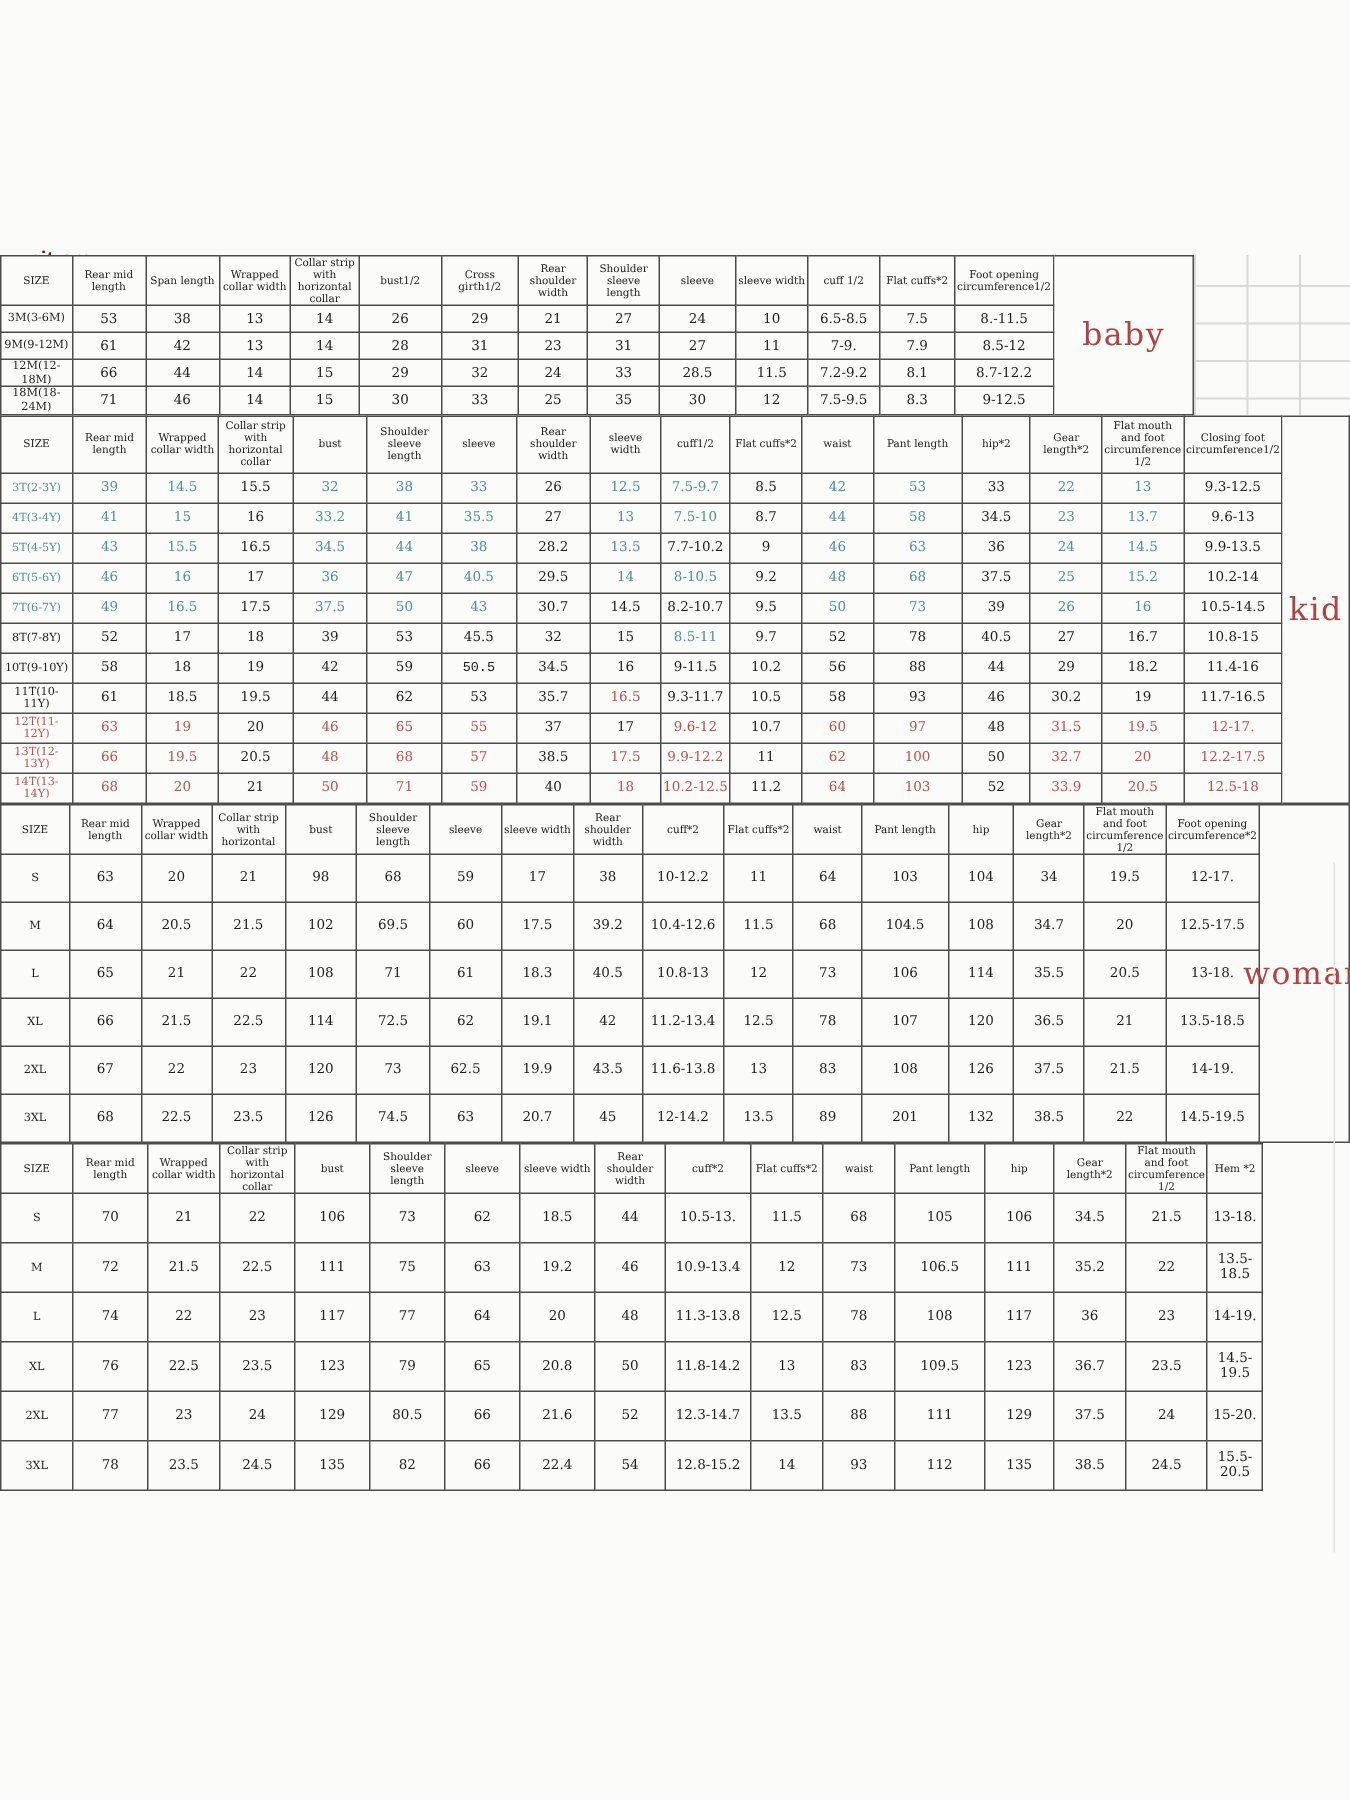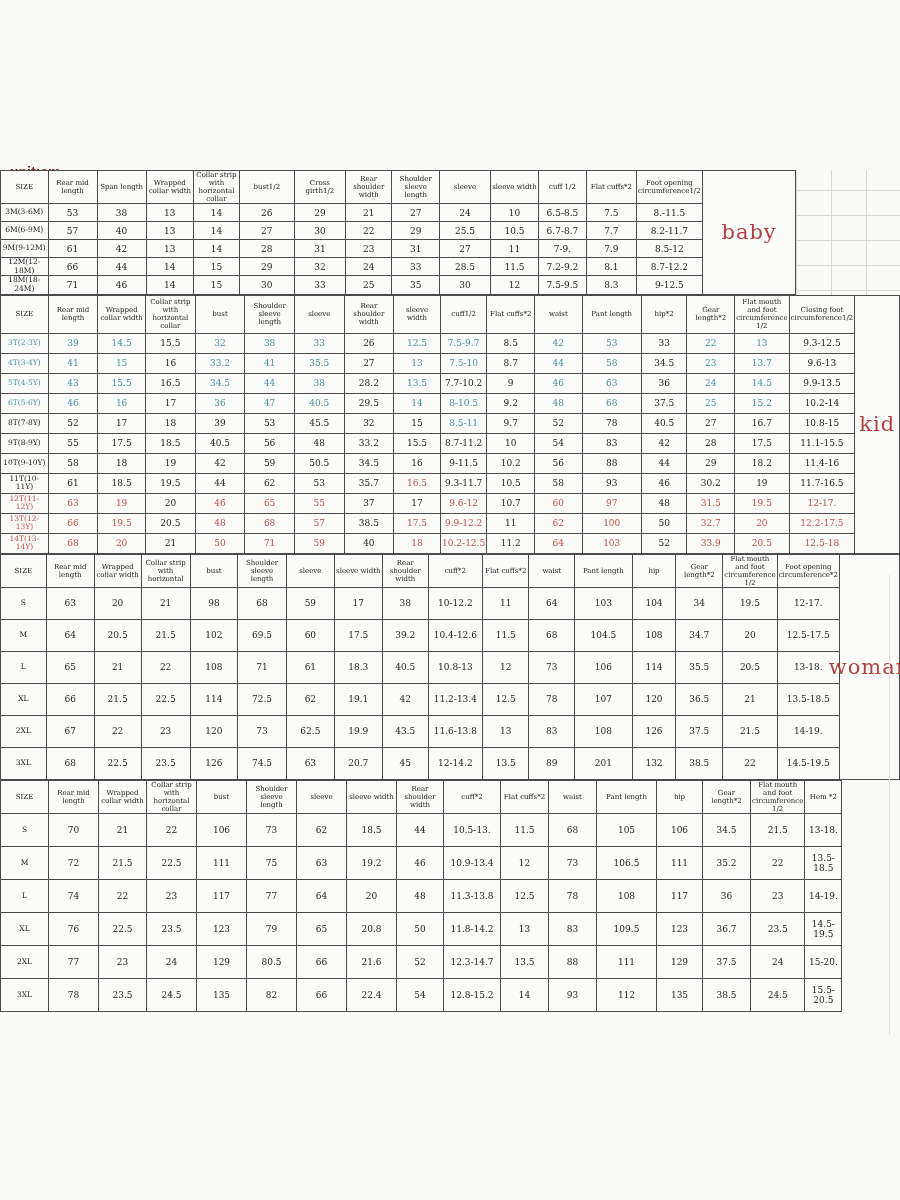--- a/index.html
+++ b/index.html
@@ -107,36 +107,20 @@
                 <td style="color: rgb(31, 31, 31);">29</td>
                 <td style="color: rgb(31, 31, 31);">21</td>
                 <td style="color: rgb(31, 31, 31);">27</td>
                 <td style="color: rgb(31, 31, 31);">24</td>
                 <td style="color: rgb(31, 31, 31);">10</td>
                 <td style="color: rgb(31, 31, 31);">6.5-8.5</td>
                 <td style="color: rgb(31, 31, 31);">7.5</td>
                 <td style="color: rgb(31, 31, 31);">8.-11.5</td>
               </tr>
               <tr>
-                <td class="size-cell" style="color: rgb(31, 31, 31);">6M(6-9M)</td>
-                <td style="color: rgb(31, 31, 31);">57</td>
-                <td style="color: rgb(31, 31, 31);">40</td>
-                <td style="color: rgb(31, 31, 31);">13</td>
-                <td style="color: rgb(31, 31, 31);">14</td>
-                <td style="color: rgb(31, 31, 31);">27</td>
-                <td style="color: rgb(31, 31, 31);">30</td>
-                <td style="color: rgb(31, 31, 31);">22</td>
-                <td style="color: rgb(31, 31, 31);">29</td>
-                <td style="color: rgb(31, 31, 31);">25.5</td>
-                <td style="color: rgb(31, 31, 31);">10.5</td>
-                <td style="color: rgb(31, 31, 31);">6.7-8.7</td>
-                <td style="color: rgb(31, 31, 31);">7.7</td>
-                <td style="color: rgb(31, 31, 31);">8.2-11.7</td>
-              </tr>
-              <tr>
                 <td class="size-cell" style="color: rgb(31, 31, 31);">9M(9-12M)</td>
                 <td style="color: rgb(31, 31, 31);">61</td>
                 <td style="color: rgb(31, 31, 31);">42</td>
                 <td style="color: rgb(31, 31, 31);">13</td>
                 <td style="color: rgb(31, 31, 31);">14</td>
                 <td style="color: rgb(31, 31, 31);">28</td>
                 <td style="color: rgb(31, 31, 31);">31</td>
                 <td style="color: rgb(31, 31, 31);">23</td>
                 <td style="color: rgb(31, 31, 31);">31</td>
                 <td style="color: rgb(31, 31, 31);">27</td>
@@ -298,65 +282,65 @@
                 <td style="color: rgb(78, 145, 161);">8-10.5</td>
                 <td style="color: rgb(31, 31, 31);">9.2</td>
                 <td style="color: rgb(78, 145, 161);">48</td>
                 <td style="color: rgb(78, 145, 161);">68</td>
                 <td style="color: rgb(31, 31, 31);">37.5</td>
                 <td style="color: rgb(78, 145, 161);">25</td>
                 <td style="color: rgb(78, 145, 161);">15.2</td>
                 <td style="color: rgb(31, 31, 31);">10.2-14</td>
               </tr>
               <tr>
+                <td class="size-cell" style="color: rgb(78, 145, 161);">7T(6-7Y)</td>
+                <td style="color: rgb(78, 145, 161);">49</td>
+                <td style="color: rgb(78, 145, 161);">16.5</td>
+                <td style="color: rgb(31, 31, 31);">17.5</td>
+                <td style="color: rgb(78, 145, 161);">37.5</td>
+                <td style="color: rgb(78, 145, 161);">50</td>
+                <td style="color: rgb(78, 145, 161);">43</td>
+                <td style="color: rgb(31, 31, 31);">30.7</td>
+                <td style="color: rgb(31, 31, 31);">14.5</td>
+                <td style="color: rgb(31, 31, 31);">8.2-10.7</td>
+                <td style="color: rgb(31, 31, 31);">9.5</td>
+                <td style="color: rgb(78, 145, 161);">50</td>
+                <td style="color: rgb(78, 145, 161);">73</td>
+                <td style="color: rgb(31, 31, 31);">39</td>
+                <td style="color: rgb(78, 145, 161);">26</td>
+                <td style="color: rgb(78, 145, 161);">16</td>
+                <td style="color: rgb(31, 31, 31);">10.5-14.5</td>
+              </tr>
+              <tr>
                 <td class="size-cell" style="color: rgb(31, 31, 31);">8T(7-8Y)</td>
                 <td style="color: rgb(31, 31, 31);">52</td>
                 <td style="color: rgb(31, 31, 31);">17</td>
                 <td style="color: rgb(31, 31, 31);">18</td>
                 <td style="color: rgb(31, 31, 31);">39</td>
                 <td style="color: rgb(31, 31, 31);">53</td>
                 <td style="color: rgb(31, 31, 31);">45.5</td>
                 <td style="color: rgb(31, 31, 31);">32</td>
                 <td style="color: rgb(31, 31, 31);">15</td>
                 <td style="color: rgb(78, 145, 161);">8.5-11</td>
                 <td style="color: rgb(31, 31, 31);">9.7</td>
                 <td style="color: rgb(31, 31, 31);">52</td>
                 <td style="color: rgb(31, 31, 31);">78</td>
                 <td style="color: rgb(31, 31, 31);">40.5</td>
                 <td style="color: rgb(31, 31, 31);">27</td>
                 <td style="color: rgb(31, 31, 31);">16.7</td>
                 <td style="color: rgb(31, 31, 31);">10.8-15</td>
               </tr>
               <tr>
-                <td class="size-cell" style="color: rgb(31, 31, 31);">9T(8-9Y)</td>
-                <td style="color: rgb(31, 31, 31);">55</td>
-                <td style="color: rgb(31, 31, 31);">17.5</td>
-                <td style="color: rgb(31, 31, 31);">18.5</td>
-                <td style="color: rgb(31, 31, 31);">40.5</td>
-                <td style="color: rgb(31, 31, 31);">56</td>
-                <td style="color: rgb(31, 31, 31);">48</td>
-                <td style="color: rgb(31, 31, 31);">33.2</td>
-                <td style="color: rgb(31, 31, 31);">15.5</td>
-                <td style="color: rgb(31, 31, 31);">8.7-11.2</td>
-                <td style="color: rgb(31, 31, 31);">10</td>
-                <td style="color: rgb(31, 31, 31);">54</td>
-                <td style="color: rgb(31, 31, 31);">83</td>
-                <td style="color: rgb(31, 31, 31);">42</td>
-                <td style="color: rgb(31, 31, 31);">28</td>
-                <td style="color: rgb(31, 31, 31);">17.5</td>
-                <td style="color: rgb(31, 31, 31);">11.1-15.5</td>
-              </tr>
-              <tr>
                 <td class="size-cell" style="color: rgb(31, 31, 31);">10T(9-10Y)</td>
                 <td style="color: rgb(31, 31, 31);">58</td>
                 <td style="color: rgb(31, 31, 31);">18</td>
                 <td style="color: rgb(31, 31, 31);">19</td>
                 <td style="color: rgb(31, 31, 31);">42</td>
                 <td style="color: rgb(31, 31, 31);">59</td>
-                <td style="color: rgb(31, 31, 31);">50.5</td>
+                <td style="color: rgb(31, 31, 31); font-family: Liberation Mono, monospace;">50.5</td>
                 <td style="color: rgb(31, 31, 31);">34.5</td>
                 <td style="color: rgb(31, 31, 31);">16</td>
                 <td style="color: rgb(31, 31, 31);">9-11.5</td>
                 <td style="color: rgb(31, 31, 31);">10.2</td>
                 <td style="color: rgb(31, 31, 31);">56</td>
                 <td style="color: rgb(31, 31, 31);">88</td>
                 <td style="color: rgb(31, 31, 31);">44</td>
                 <td style="color: rgb(31, 31, 31);">29</td>
                 <td style="color: rgb(31, 31, 31);">18.2</td>
                 <td style="color: rgb(31, 31, 31);">11.4-16</td>

